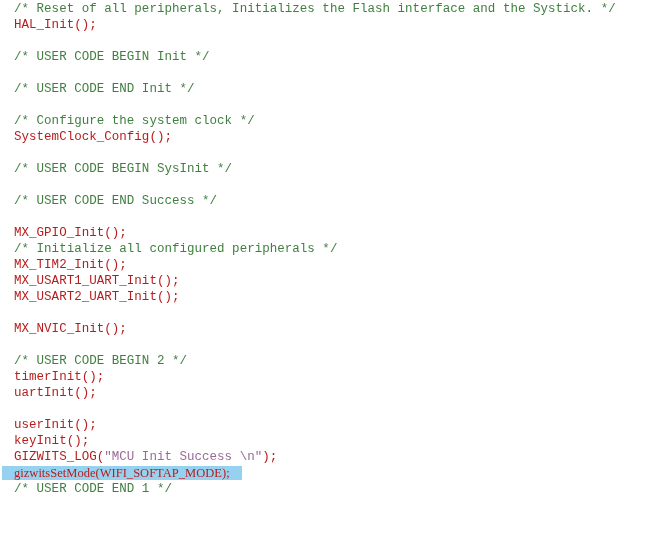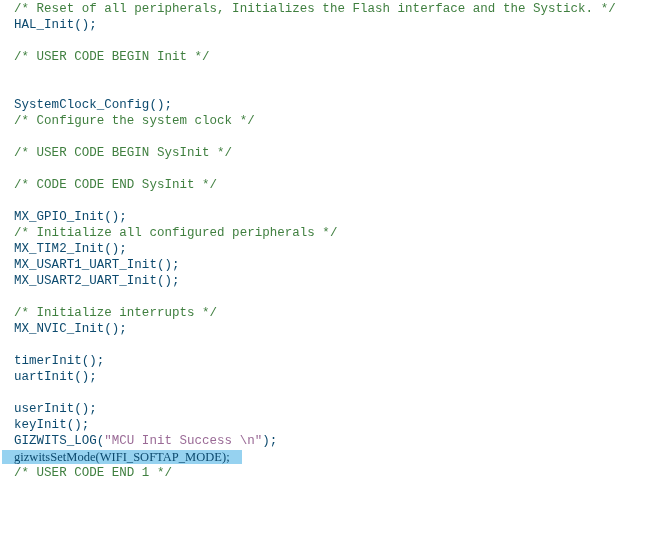--- a/index.html
+++ b/index.html
@@ -42,49 +42,50 @@
     display: inline-block;
     width: 2px;
   }
   .sel-hl {
     background: #96d2f0;
     padding-left: 12px;
     padding-right: 12px;
   }
   .tok-comment { color: #3f7f3f; }
   .tok-string  { color: #9a6a96; }
-  .tok-plain   { color: #0c4a6e; }
+  .tok-plain   { color: #b91c1c; }
 </style>
 </head>
 <body>
 
 <div id="editor">
   <div id="code-body">
       <div class="code-line"><span class="tok-comment">/* Reset of all peripherals, Initializes the Flash interface and the Systick. */</span></div>
       <div class="code-line"><span class="tok-plain">HAL_Init();</span></div>
       <div class="code-line blank">&nbsp;</div>
       <div class="code-line"><span class="tok-comment">/* USER CODE BEGIN Init */</span></div>
       <div class="code-line blank">&nbsp;</div>
+      <div class="code-line"><span class="tok-comment">/* USER CODE END Init */</span></div>
       <div class="code-line blank">&nbsp;</div>
+      <div class="code-line"><span class="tok-comment">/* Configure the system clock */</span></div>
       <div class="code-line"><span class="tok-plain">SystemClock_Config();</span></div>
-      <div class="code-line"><span class="tok-comment">/* Configure the system clock */</span></div>
       <div class="code-line blank">&nbsp;</div>
       <div class="code-line"><span class="tok-comment">/* USER CODE BEGIN SysInit */</span></div>
       <div class="code-line blank">&nbsp;</div>
-      <div class="code-line"><span class="tok-comment">/* CODE CODE END SysInit */</span></div>
+      <div class="code-line"><span class="tok-comment">/* USER CODE END Success */</span></div>
       <div class="code-line blank">&nbsp;</div>
       <div class="code-line"><span class="tok-plain">MX_GPIO_Init();</span></div>
       <div class="code-line"><span class="tok-comment">/* Initialize all configured peripherals */</span></div>
       <div class="code-line"><span class="tok-plain">MX_TIM2_Init();</span></div>
       <div class="code-line"><span class="tok-plain">MX_USART1_UART_Init();</span></div>
       <div class="code-line"><span class="tok-plain">MX_USART2_UART_Init();</span></div>
       <div class="code-line blank">&nbsp;</div>
-      <div class="code-line"><span class="tok-comment">/* Initialize interrupts */</span></div>
       <div class="code-line"><span class="tok-plain">MX_NVIC_Init();</span></div>
       <div class="code-line blank">&nbsp;</div>
+      <div class="code-line"><span class="tok-comment">/* USER CODE BEGIN 2 */</span></div>
       <div class="code-line"><span class="tok-plain">timerInit();</span></div>
       <div class="code-line"><span class="tok-plain">uartInit();</span></div>
       <div class="code-line blank">&nbsp;</div>
       <div class="code-line"><span class="tok-plain">userInit();</span></div>
       <div class="code-line"><span class="tok-plain">keyInit();</span></div>
       <div class="code-line"><span class="tok-plain">GIZWITS_LOG(</span><span class="tok-string">"MCU Init Success \n"</span><span class="tok-plain">);</span></div>
       <div class="code-line selected"><span class="sel-pad"></span><span class="sel-hl" style="background: rgb(150, 210, 240);"><span class="tok-plain">gizwitsSetMode(WIFI_SOFTAP_MODE);</span></span></div>
       <div class="code-line"><span class="tok-comment">/* USER CODE END 1 */</span></div>
     </div>
 </div>

